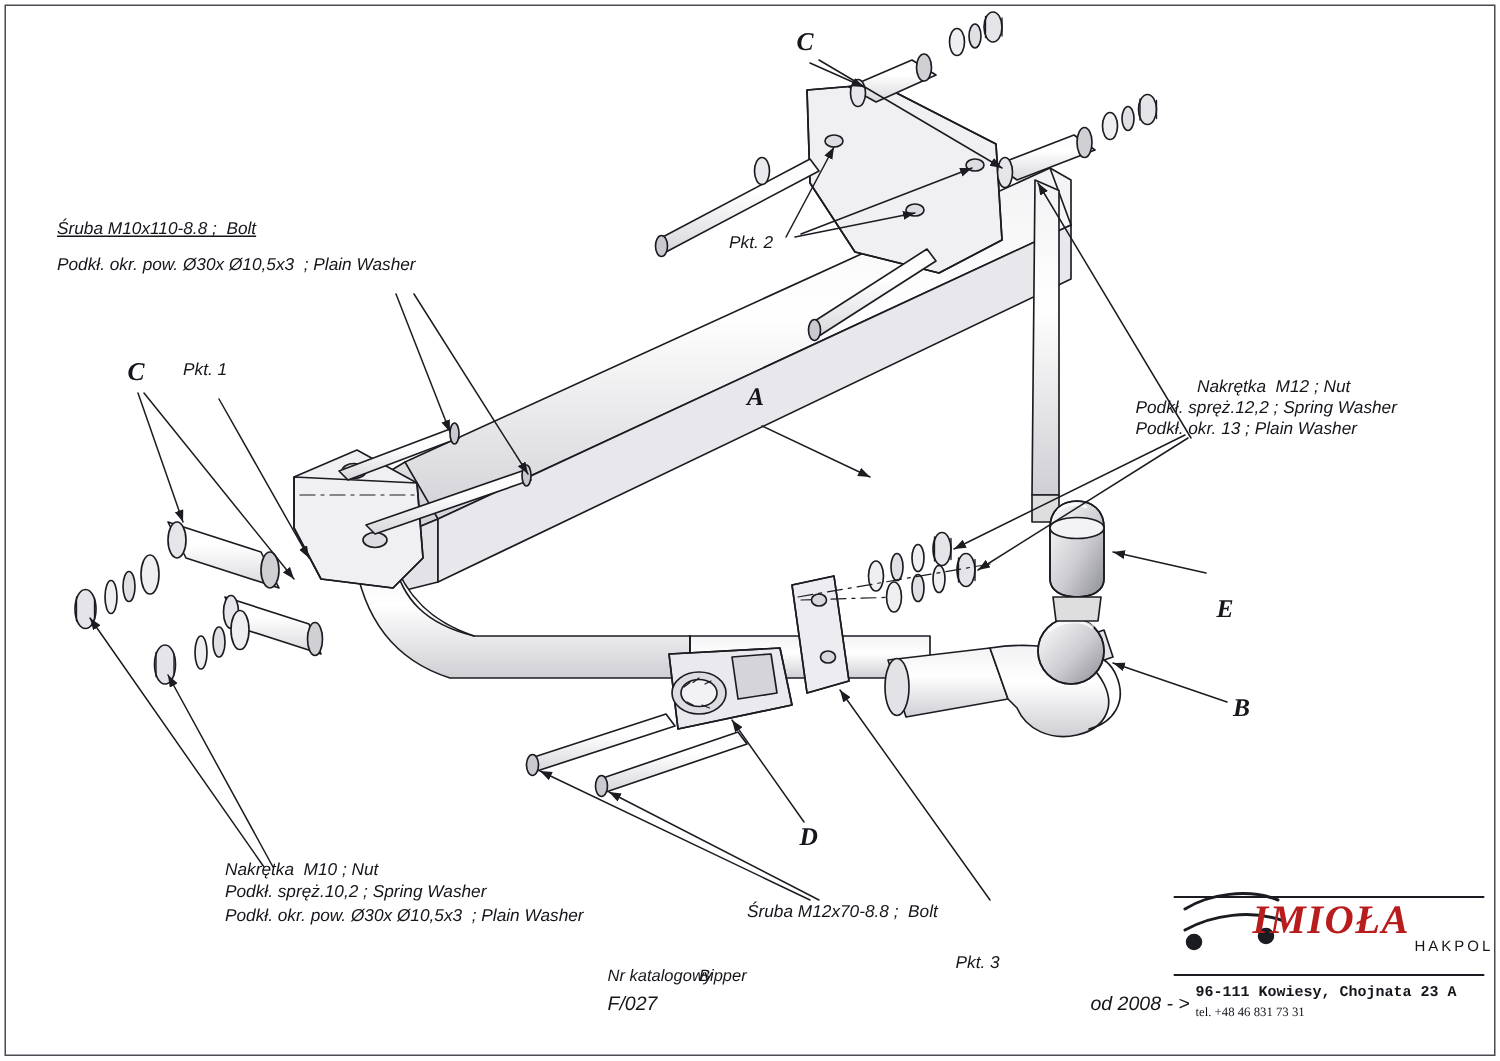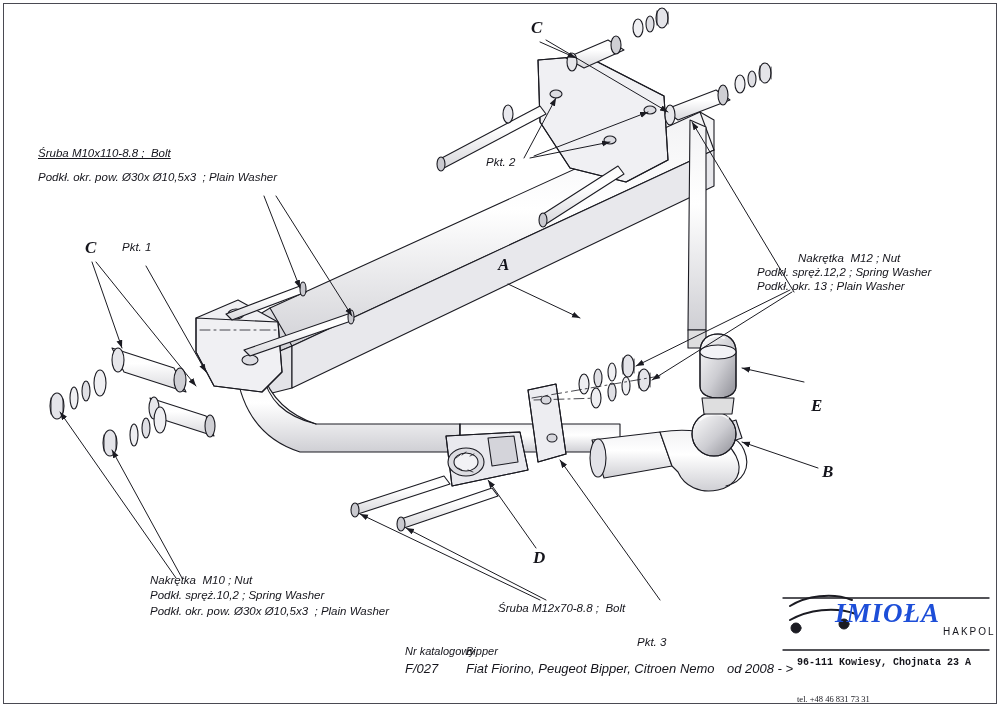--- a/index.html
+++ b/index.html
@@ -66,21 +66,21 @@
   }
   #logo .logotext {
     position: absolute;
     left: 52px;
     top: 2px;
     font-family: "Liberation Serif", serif;
     font-weight: bold;
     font-style: italic;
     font-size: 27px;
     letter-spacing: 1px;
-    color: #1d4ed8;
+    color: #b91c1c;
   }
   #logo .logosub {
     position: absolute;
     left: 126px;
     top: 30px;
     font-family: "Liberation Sans", sans-serif;
     font-size: 10px;
     letter-spacing: 2px;
     color: #15151c;
     padding-left: 34px;
@@ -94,21 +94,20 @@
     font-size: 10px;
     color: #15151c;
   }
   .addr2 {
     position: absolute;
     left: 797px;
     top: 669px;
     font-family: "Liberation Serif", serif;
     font-size: 8.5px;
     color: #15151c;
-    margin-top: 25px;
   }
   .footlabel {
     position: absolute;
     font-family: "Liberation Sans", sans-serif;
     font-style: italic;
     font-size: 11px;
     color: #15151c;
   }
   .footval {
     position: absolute;
@@ -372,21 +371,20 @@
 
   <div class="lbl note" style="left:150px; top:573px;">Nakrętka  M10 ; Nut</div>
   <div class="lbl note" style="left:150px; top:588px;">Podkł. spręż.10,2 ; Spring Washer</div>
   <div class="lbl note" style="left:150px; top:604px;">Podkł. okr. pow. Ø30x Ø10,5x3  ; Plain Washer</div>
 
   <div class="lbl note" style="left:498px; top:601px;">Śruba M12x70-8.8 ;  Bolt</div>
 
   <div class="footlabel" style="left:405px; top:645px;">Nr katalogowy</div>
   <div class="footval" style="left:405px; top:661px;">F/027</div>
   <div class="footlabel" style="left:466px; top:645px;">Bipper</div>
-  <div class="footval" style="left:466px; top:661px;">Fiat Fiorino, Peugeot Bipper, Citroen Nemo</div>
   <div class="footval" style="left:727px; top:661px;">od 2008 - &gt;</div>
 
   <div id="logo">
     <div class="logotext">IMIOŁA</div>
     <div class="logosub">HAKPOL</div>
   </div>
   <div class="addr">96-111 Kowiesy, Chojnata 23 A</div>
   <div class="addr2">tel. +48 46 831 73 31</div>
 </div>
 

